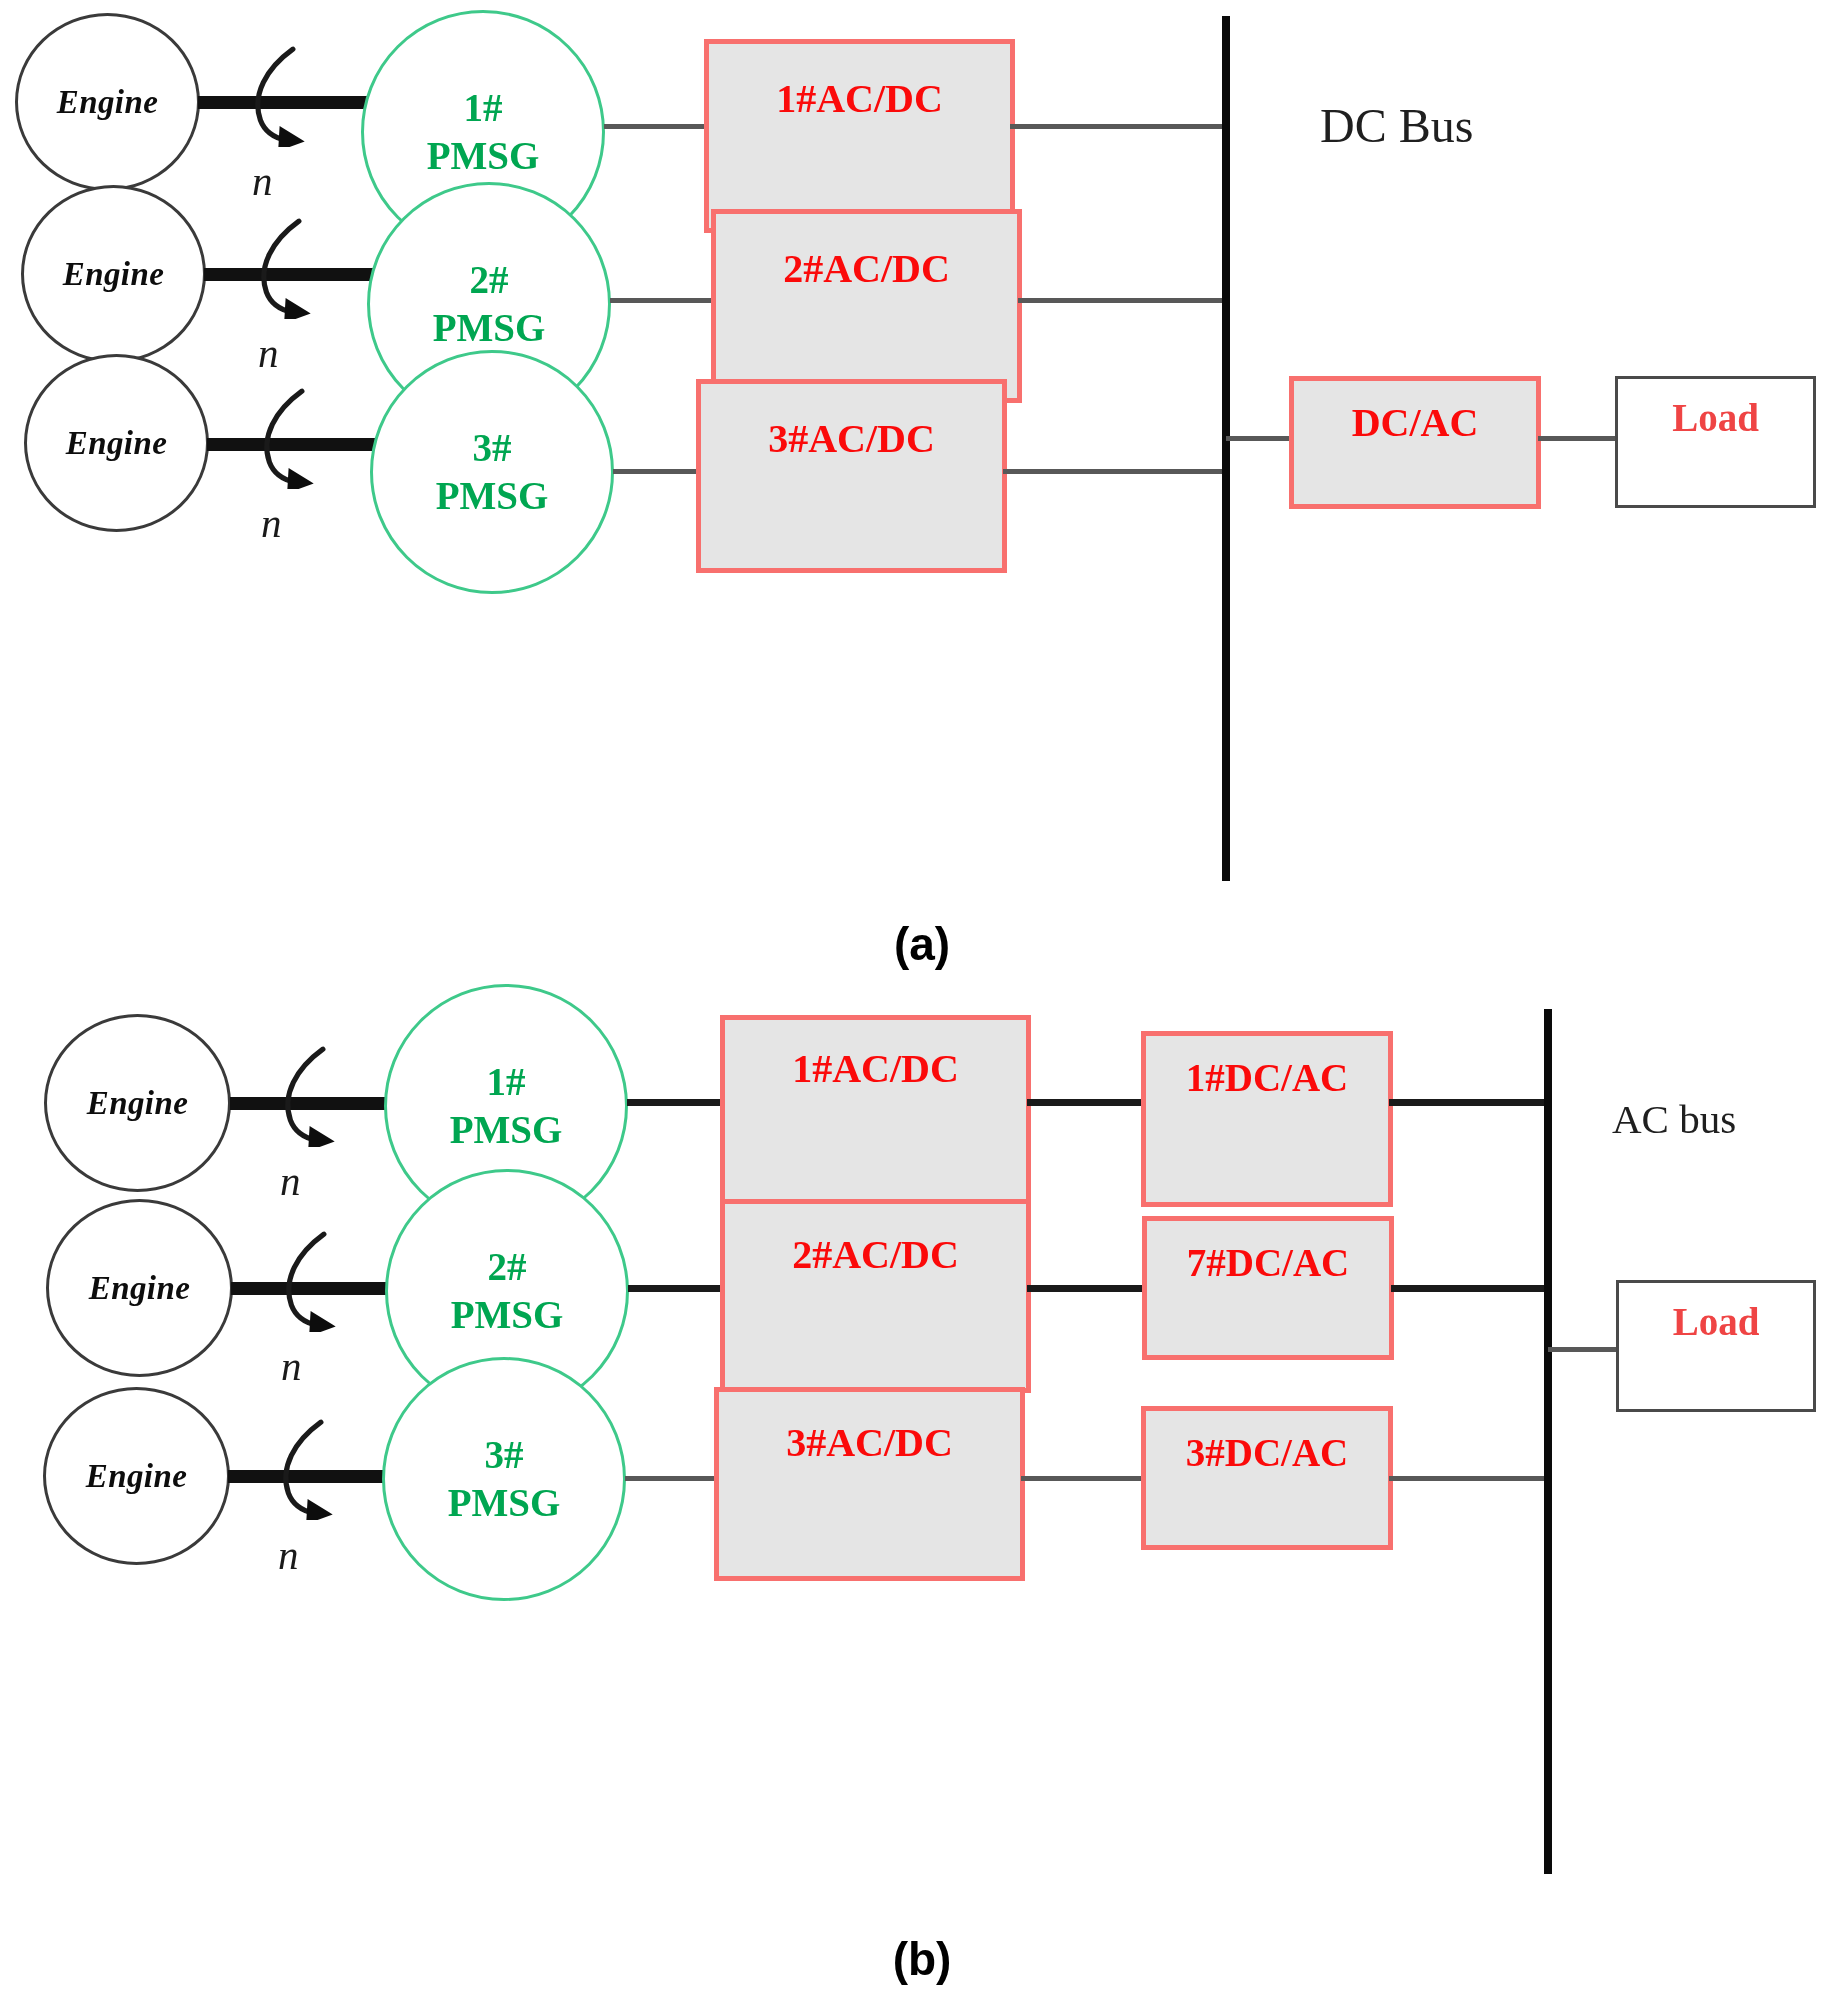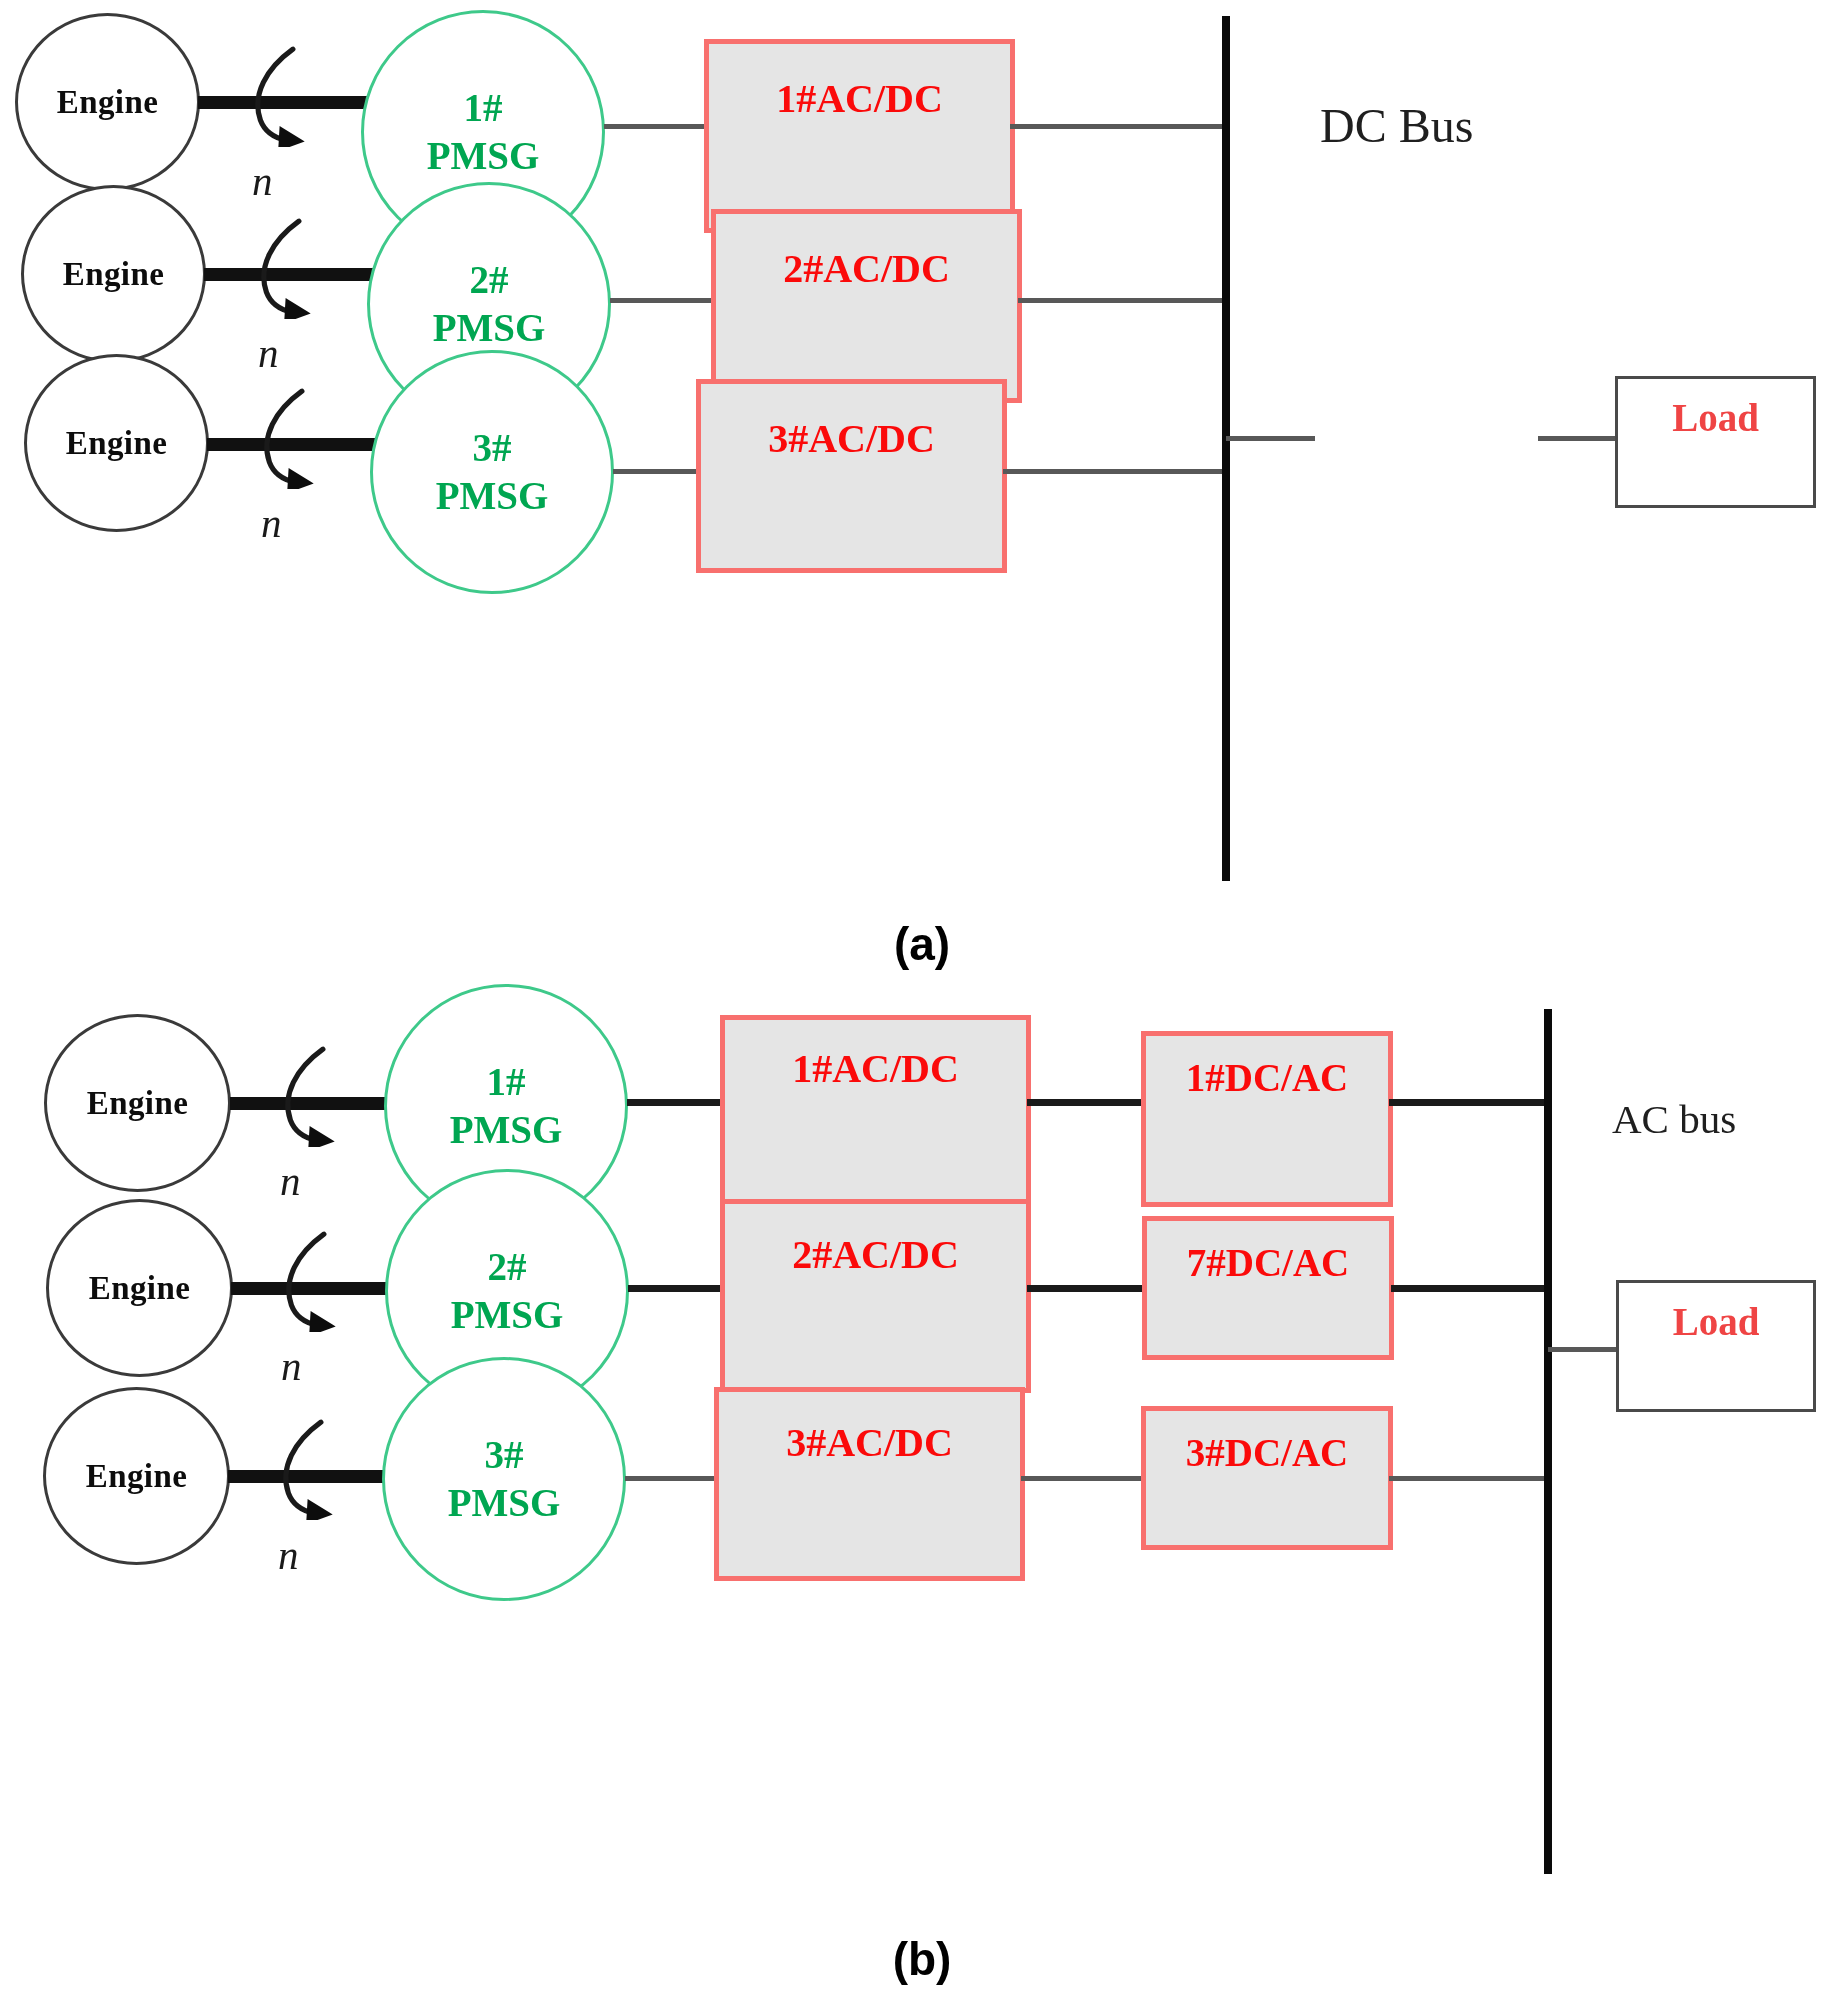--- a/index.html
+++ b/index.html
@@ -30,20 +30,21 @@
     display: flex;
     align-items: center;
     justify-content: center;
     box-sizing: border-box;
   }
   .engine-label {
     font-weight: bold;
     color: #0d0d0d;
     font-family: "Liberation Serif", "DejaVu Serif", serif;
     letter-spacing: 0.4px;
+    font-style: italic;
   }
 
   
   .pmsg {
     position: absolute;
     border: 3px solid #3ec98a;
     border-radius: 50%;
     background: #fff;
     display: flex;
     flex-direction: column;
@@ -220,20 +221,23 @@
     </div>
 
     <div class="wire" style="left:1003px; top:469px; width:224px;"></div>
   </div>
 
   <div class="bus" style="left:1222px; top:16.3px; height:865px;"></div>
   <div class="bus-label" style="left:1320px; top:98px; font-size:48px;">DC Bus</div>
 
   <div class="wire" style="left:1226px; top:436px; width:89px;"></div>
 
+  <div class="conv-box" style="left:1289px; top:376px; width:252px; height:133px;">
+    <div class="conv-label" style="top:18px; font-size:40px;">DC/AC</div>
+  </div>
 
   <div class="wire" style="left:1538px; top:436px; width:81px;"></div>
 
   <div class="load-box" style="left:1615px; top:376px; width:201px; height:132px;">
     <div class="load-label" style="top:16.3px; font-size:39px;">Load</div>
   </div>
 
   <div class="caption" style="top:917px;">(a)</div>
 </div>
 

